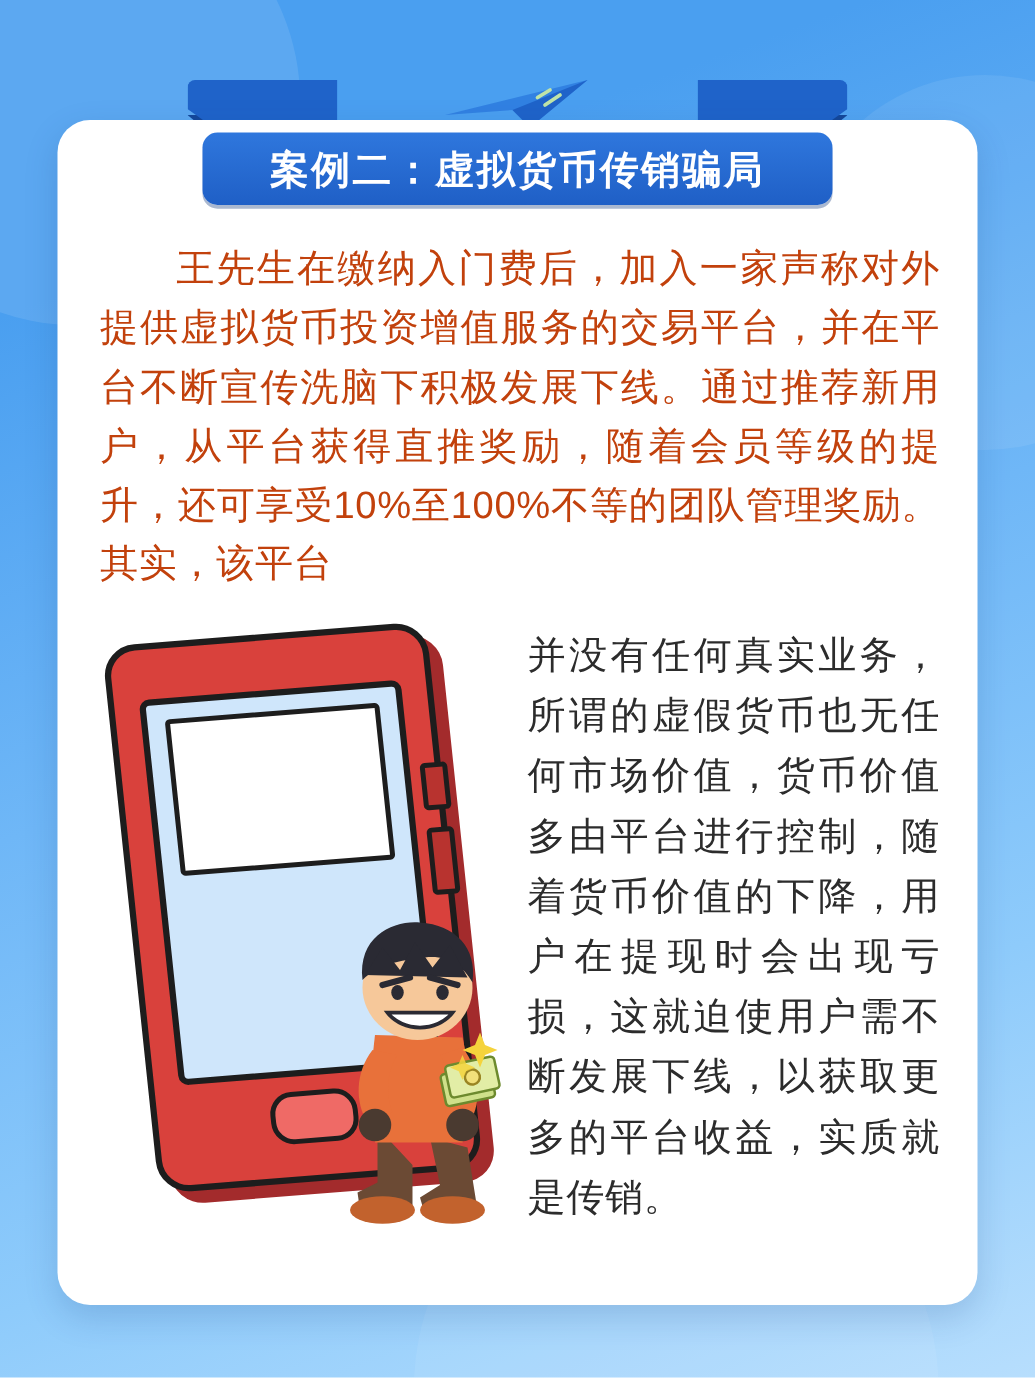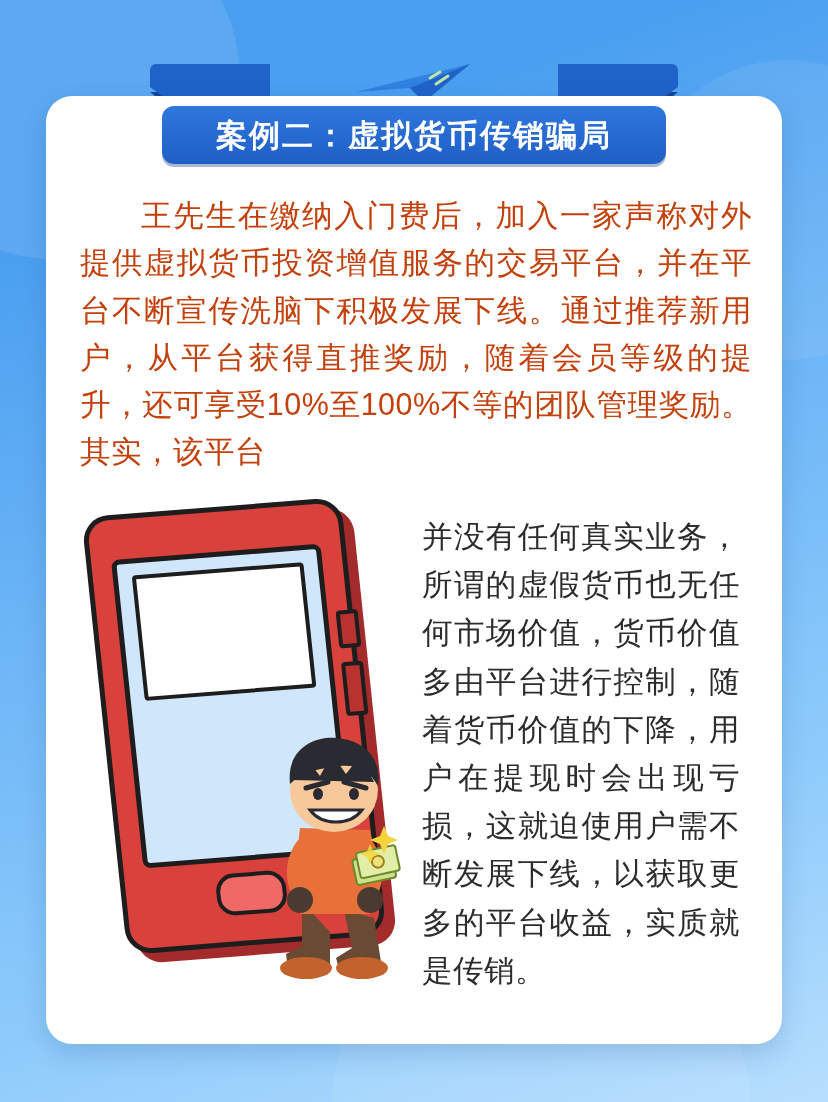--- a/index.html
+++ b/index.html
@@ -128,21 +128,21 @@
     bottom: 10px;
   }
   .illus {
     float: left;
     width: 314px;
     height: 470px;
     position: relative;
     margin: 6px 14px 0 14px;
   }
   .para-2 {
-    margin: 12px;
+    margin: 0;
     color: #2c2c2c;
     font-size: 30.5px;
     line-height: 1.58;
     text-align: justify;
     text-justify: inter-ideograph;
     letter-spacing: 0.5px;
   }
 
   
   .phone {

